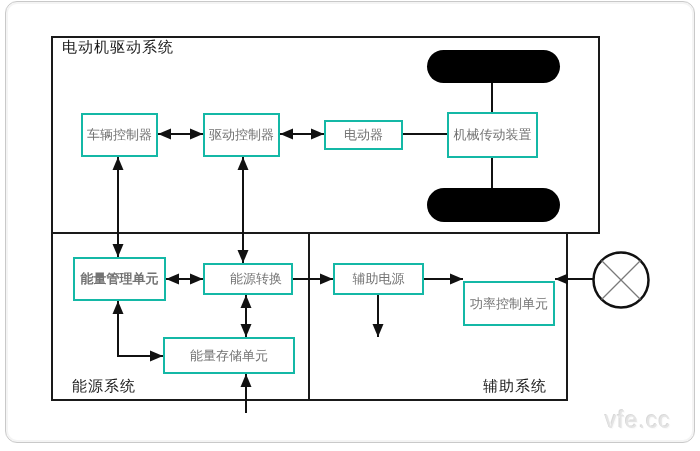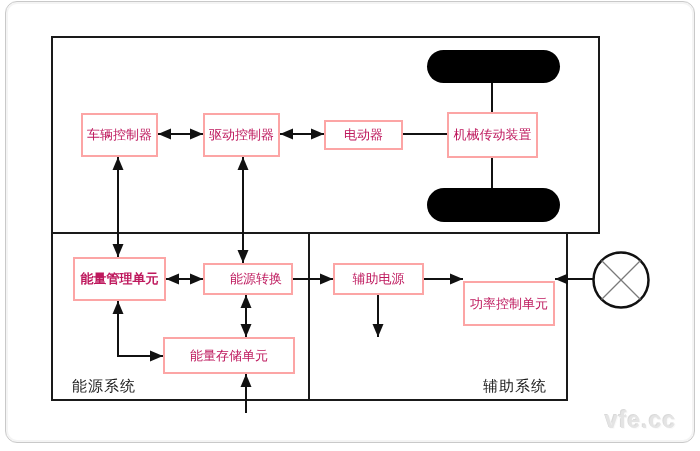--- a/index.html
+++ b/index.html
@@ -9,34 +9,34 @@
     border:1px solid #c9c9c9;border-radius:12px;box-shadow:0 0 0 2px #f4f4f4 inset;}
   .section{position:absolute;border:2px solid #1a1a1a;background:transparent;box-sizing:border-box;}
   .sec-drive{left:51px;top:36px;width:549px;height:198px;}
   .sec-energy{left:51px;top:232px;width:259px;height:169px;}
   .sec-aux{left:308px;top:232px;width:260px;height:169px;}
   .sec-label{position:absolute;font-size:15px;color:#1a1a1a;letter-spacing:1px;white-space:nowrap;}
   .lbl-drive{left:62px;top:38px;}
   .lbl-energy{left:72px;top:377px;}
   .lbl-aux{left:483px;top:377px;}
   .wires{position:absolute;left:0;top:0;width:700px;height:451px;}
-  .node{position:absolute;border:2px solid #fca5a5;background:#ffffff;box-sizing:border-box;
-    display:flex;align-items:center;justify-content:center;font-size:13px;color:#be185d;
+  .node{position:absolute;border:2px solid #14b8a6;background:#ffffff;box-sizing:border-box;
+    display:flex;align-items:center;justify-content:center;font-size:13px;color:#737373;
     white-space:nowrap;z-index:3;}
   .n-vehicle{left:81px;top:113px;width:77px;height:44px;}
   .n-drivectl{left:203px;top:113px;width:77px;height:44px;text-align:right;}
   .n-motor{left:324px;top:120px;width:79px;height:30px;}
   .n-trans{left:447px;top:112px;width:91px;height:46px;}
   .n-emgmt{left:73px;top:257px;width:93px;height:44px;font-weight:bold;}
   .n-econv{left:203px;top:263px;width:90px;height:32px;padding-left:16px;}
   .n-estore{left:163px;top:337px;width:132px;height:37px;}
   .n-auxpwr{left:333px;top:263px;width:91px;height:32px;}
   .n-pwrctl{left:463px;top:257px;width:92px;height:45px;margin-top:24px;}
   .n-climate{left:333px;top:337px;width:117px;height:37px;}
-  .watermark{position:absolute;left:605px;top:407px;font-size:23px;font-weight:bold;
+  .watermark{position:absolute;left:605px;top:407px;font-size:23px;font-weight:normal;
     color:#e4e4e4;text-shadow:1px 1px 0 #fafafa,-1px -1px 0 #d9d9d9;letter-spacing:1px;z-index:4;}
 </style>
 </head>
 <body>
 
 <div class="stage">
   <div class="outer-frame"></div>
 
   <div class="section sec-drive"></div>
   <div class="section sec-energy"></div>
@@ -99,20 +99,21 @@
     <rect x="427" y="50" width="133" height="33" rx="16.5" fill="#000000"></rect>
     <rect x="427" y="188" width="133" height="34" rx="17" fill="#000000"></rect>
 
     <g>
       <circle cx="621" cy="280" r="27.5" fill="#ffffff" stroke="#111111" stroke-width="2.5"></circle>
       <line x1="601.5" y1="260.5" x2="640.5" y2="299.5" stroke="#7a7a7a" stroke-width="1.3"></line>
       <line x1="640.5" y1="260.5" x2="601.5" y2="299.5" stroke="#7a7a7a" stroke-width="1.3"></line>
     </g>
   </svg>
 
+  <div class="sec-label lbl-drive">电动机驱动系统</div>
   <div class="sec-label lbl-energy">能源系统</div>
   <div class="sec-label lbl-aux">辅助系统</div>
 
   <div class="node n-vehicle">车辆控制器</div>
   <div class="node n-drivectl">驱动控制器</div>
   <div class="node n-motor">电动器</div>
   <div class="node n-trans">机械传动装置</div>
   <div class="node n-emgmt">能量管理单元</div>
   <div class="node n-econv">能源转换</div>
   <div class="node n-estore">能量存储单元</div>

